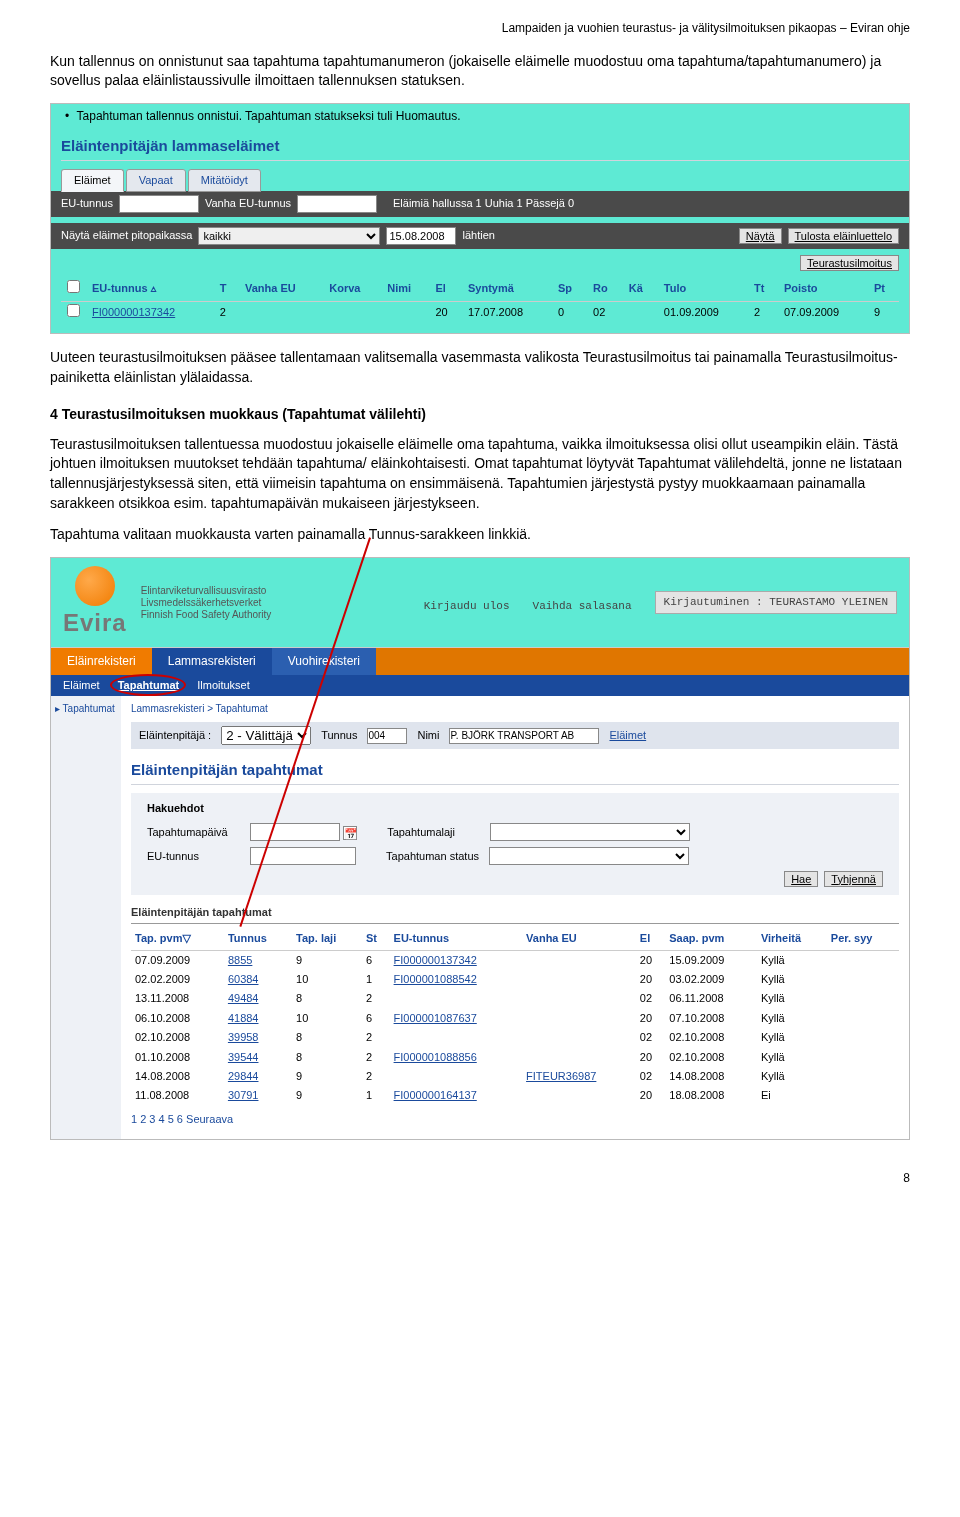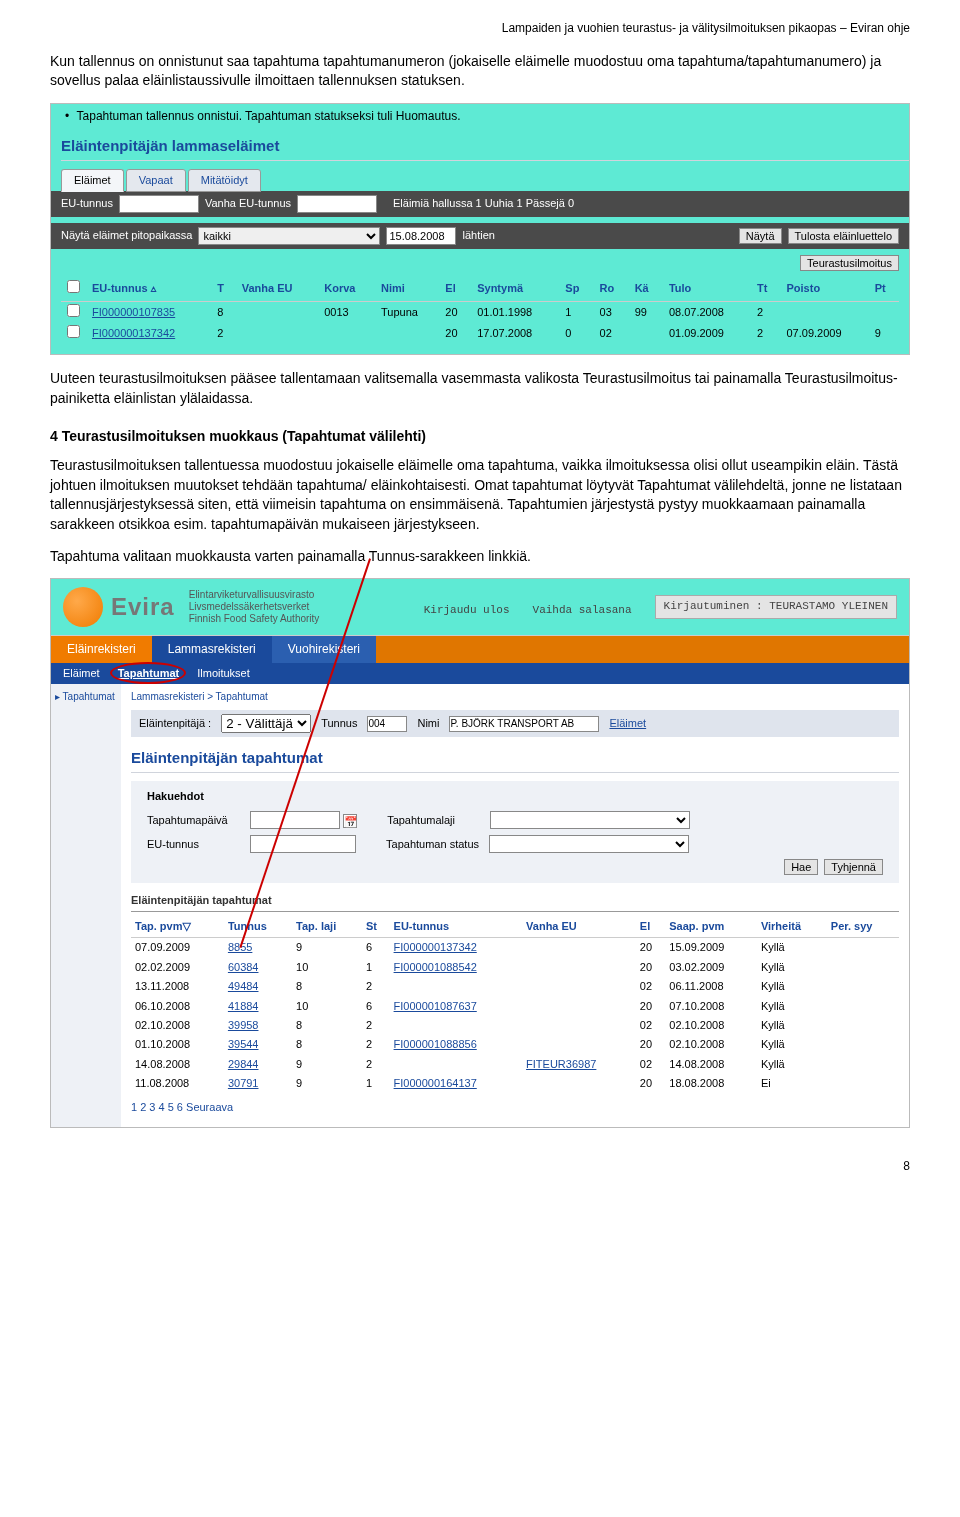--- a/index.html
+++ b/index.html
@@ -28,21 +28,21 @@
   .tab.active { background: #f4f6f9; border-bottom: 1px solid #f4f6f9; color: #000; }
   .filter-bar {
     background: #4a4a4a; color: #fff; font-size: 11px;
     padding: 4px 10px; display: flex; align-items: center; gap: 6px;
     margin: 0 0 6px 0;
   }
   .filter-bar input.text { height: 18px; border: 1px solid #888; font-size: 11px; padding: 0 2px; }
   .filter-bar select { height: 18px; font-size: 11px; border: 1px solid #888; }
   .btn {
     background: #e4e4e4; border: 1px solid #888; font-size: 11px;
-    padding: 1px 6px; cursor: pointer; color: #000;
+    padding: 1px 6px; cursor: pointer; color: #000; text-decoration: underline;
   }
   .small-right { display: flex; justify-content: flex-end; gap: 6px; padding: 0 10px 6px 0; font-size: 11px; }
   .note-right { text-align: right; font-size: 11px; padding: 4px 10px 4px 0; }
   .table-wrap { padding: 0 10px 10px 10px; }
   table.data {
     width: 100%; border-collapse: collapse; font-size: 11px;
   }
   table.data th {
     text-align: left; font-weight: bold; padding: 3px 6px;
     border-bottom: 1px solid #ccc; color: #1a4a9c; cursor: pointer;
@@ -55,21 +55,21 @@
     border: 1px solid #bbb; background: #5eead4; margin-bottom: 14px;
     font-size: 11px;
   }
 
   
   .evira-header {
     display: flex; align-items: center; padding: 8px 12px; gap: 14px;
     border-bottom: 1px solid #ccc;
   }
   .evira-logo {
-    display: flex; align-items: center; gap: 8px;
+    display: flex; align-items: center; gap: 0; flex-direction: column;
   }
   .evira-logo .ball {
     width: 40px; height: 40px; border-radius: 50%;
     background: radial-gradient(circle at 35% 35%, #ffa94a, #f07b00);
     display: inline-block;
   }
   .evira-logo .name { font-size: 24px; color: #777; font-weight: bold; letter-spacing: 1px; }
   .evira-subtitle { font-size: 10px; color: #555; line-height: 1.2; }
   .evira-right { margin-left: auto; font-size: 11px; color: #444; display: flex; gap: 23px; align-items: flex-end; font-family: Liberation Mono, monospace; }
   .evira-right .login-box { background: #e4e4e4; padding: 3px 8px; border: 1px solid #aaa; }
@@ -180,37 +180,20 @@
             <th>Sp</th>
             <th>Ro</th>
             <th>Kä</th>
             <th>Tulo</th>
             <th>Tt</th>
             <th>Poisto</th>
             <th>Pt</th>
           </tr>
         </thead>
       <tbody id="sc1-body">
-          <tr>
-            <td><input type="checkbox" style=""></td>
-            <td><a href="#">FI000000107835</a></td>
-            <td>8</td>
-            <td></td>
-            <td>0013</td>
-            <td>Tupuna</td>
-            <td>20</td>
-            <td>01.01.1998</td>
-            <td>1</td>
-            <td>03</td>
-            <td>99</td>
-            <td>08.07.2008</td>
-            <td>2</td>
-            <td></td>
-            <td></td>
-          </tr>
           <tr>
             <td><input type="checkbox" style=""></td>
             <td><a href="#">FI000000137342</a></td>
             <td>2</td>
             <td></td>
             <td></td>
             <td></td>
             <td>20</td>
             <td>17.07.2008</td>
             <td>0</td>

